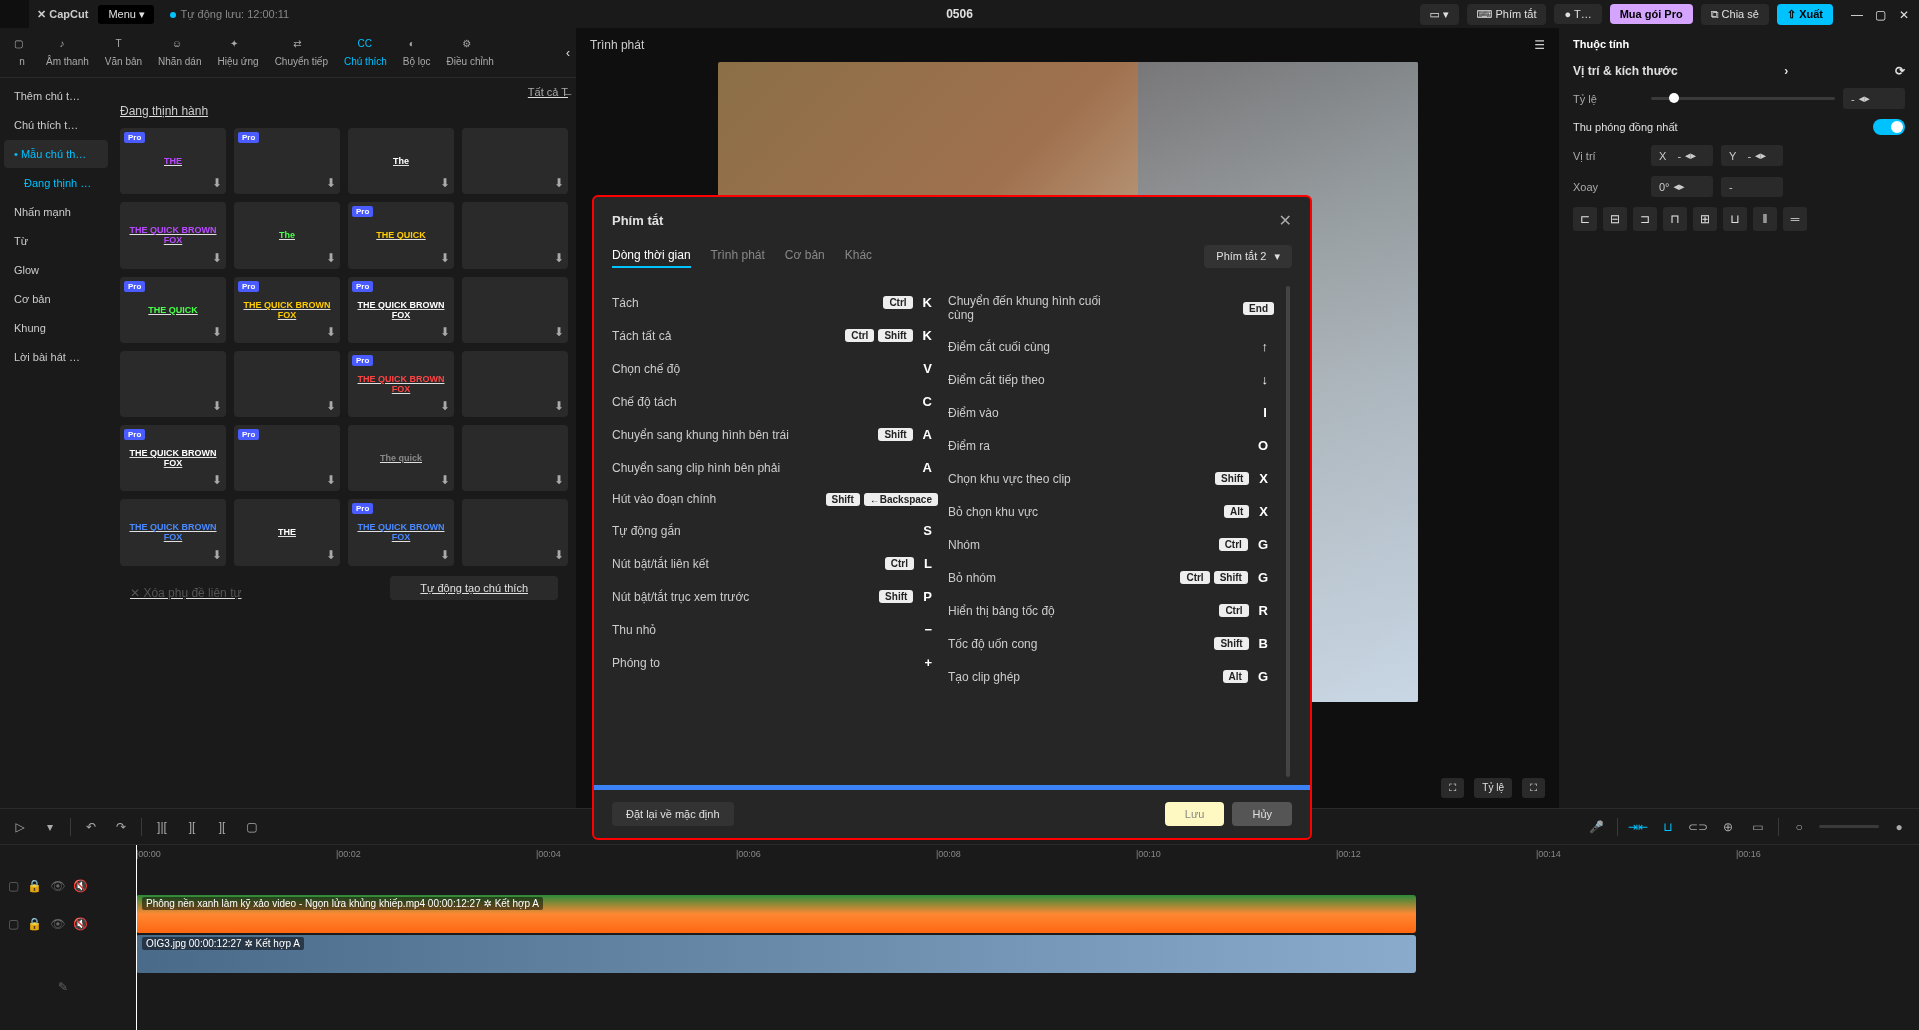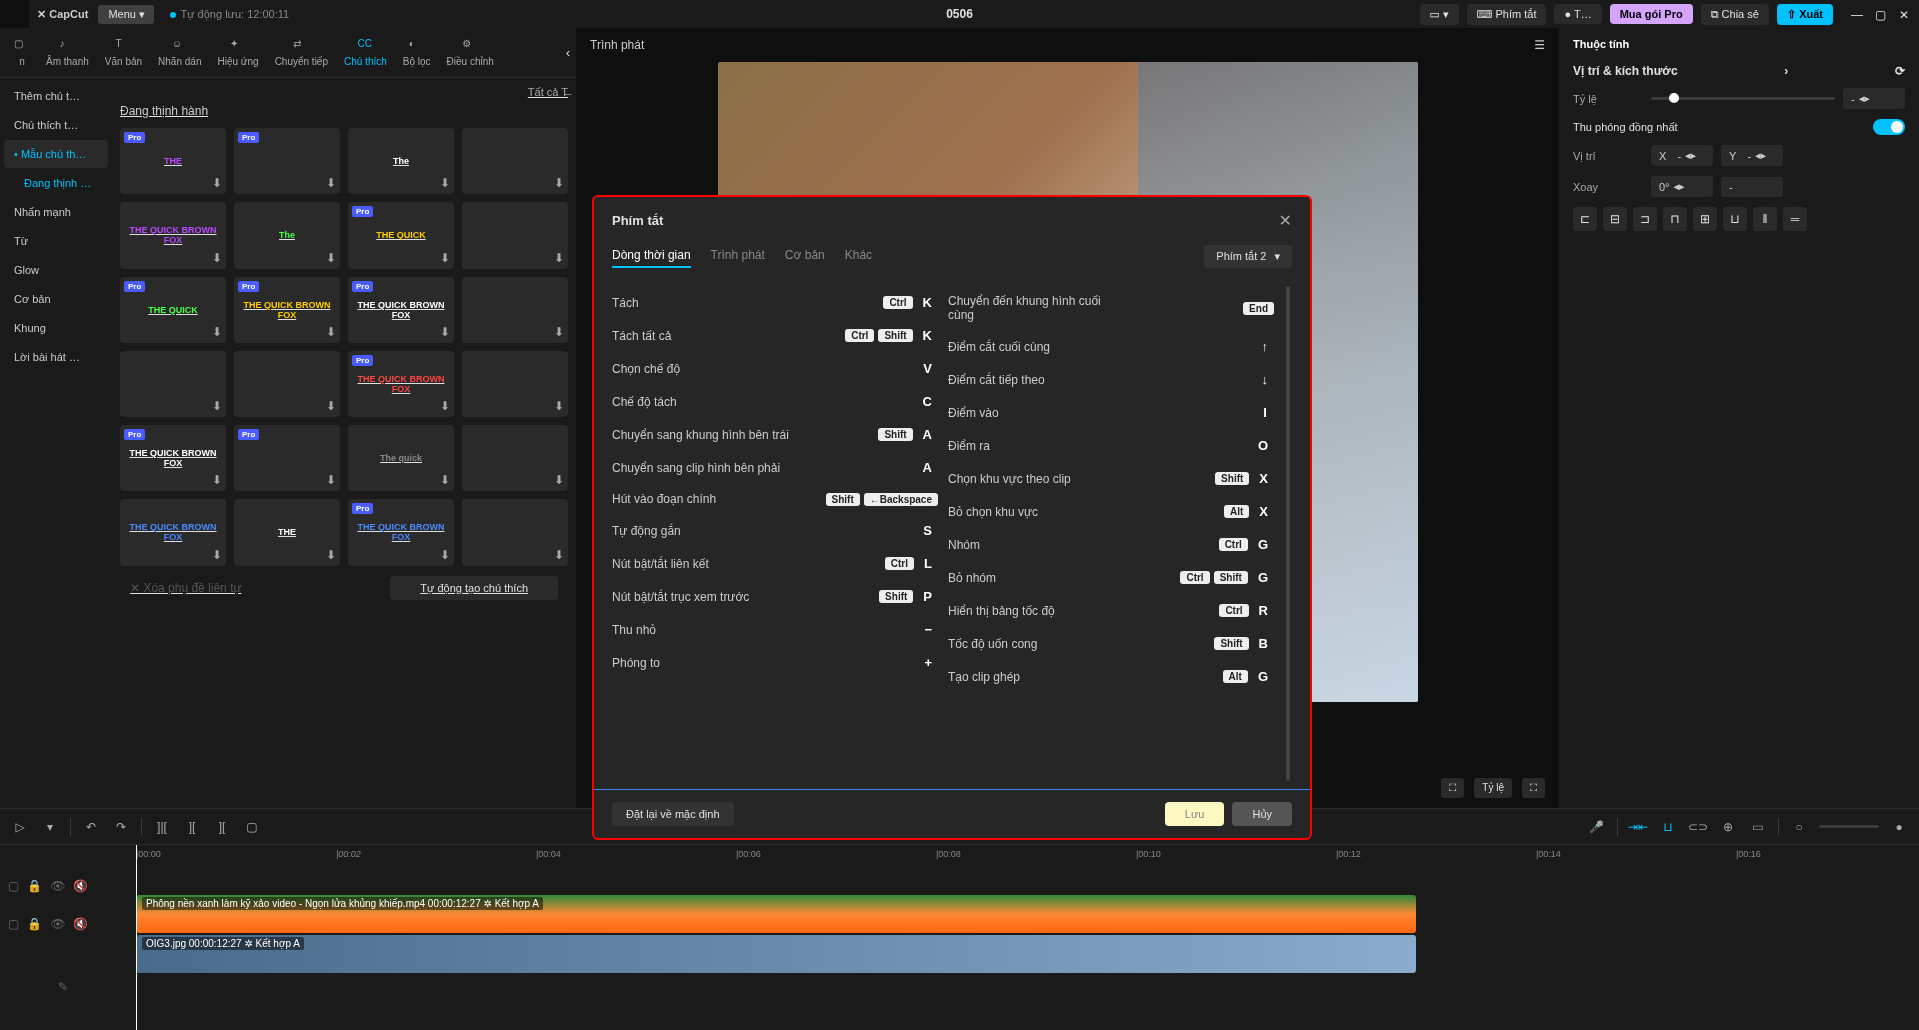--- a/index.html
+++ b/index.html
@@ -1,21 +1,21 @@
 <!DOCTYPE html>
 <html><head>
 <meta charset="utf-8">
 <style>
 * { margin: 0; padding: 0; box-sizing: border-box; font-family: -apple-system, BlinkMacSystemFont, "Segoe UI", sans-serif; }
 body { background: #0f0f0f; color: #e0e0e0; width: 1919px; height: 1030px; overflow: hidden; font-size: 12px; }
 
 
 .titlebar { height: 28px; background: #1a1a1a; display: flex; align-items: center; padding: 0 8px; gap: 10px; margin-left: 29px; }
 .logo { font-weight: bold; font-size: 11px; color: #ccc; }
-.menu-btn { background: #404040; padding: 3px 10px; border-radius: 3px; cursor: pointer; font-size: 11px; }
+.menu-btn { background: #000000; padding: 3px 10px; border-radius: 3px; cursor: pointer; font-size: 11px; }
 .autosave { color: #888; font-size: 11px; margin-left: 6px; }
 .autosave-dot { width: 6px; height: 6px; background: #00c2ff; border-radius: 50%; display: inline-block; margin-right: 4px; }
 .project-name { position: absolute; left: 50%; transform: translateX(-50%); font-size: 12px; font-weight: 600; }
 .titlebar-right { margin-left: auto; display: flex; gap: 8px; align-items: center; }
 .tb-btn { background: #2a2a2a; padding: 4px 10px; border-radius: 4px; font-size: 11px; cursor: pointer; }
 .tb-btn.primary { background: #00c2ff; color: #000; font-weight: 600; }
 .tb-btn.pro { background: #d4a4ff; color: #000; font-weight: 600; }
 .window-controls { display: flex; gap: 12px; margin-left: 10px; }
 .win-ctrl { width: 12px; height: 12px; cursor: pointer; }
 
@@ -38,21 +38,21 @@
 
 .thumb-area { flex: 1; padding: 8px; overflow-y: auto; text-decoration: underline; }
 .thumb-header { display: flex; justify-content: space-between; align-items: center; margin-bottom: 10px; }
 .thumb-title { font-size: 12px; color: #ccc; }
 .thumb-filter { font-size: 11px; color: #aaa; cursor: pointer; }
 .thumb-grid { display: grid; grid-template-columns: repeat(4, 1fr); gap: 8px; }
 .thumb { background: #2a2a2a; aspect-ratio: 16/10; border-radius: 4px; position: relative; display: flex; align-items: center; justify-content: center; cursor: pointer; }
 .thumb-badge { position: absolute; top: 4px; left: 4px; background: #4a5bff; color: #fff; font-size: 8px; padding: 1px 4px; border-radius: 2px; font-weight: 600; }
 .thumb-dl { position: absolute; bottom: 4px; right: 4px; color: #aaa; font-size: 12px; }
 .thumb-text { font-size: 9px; font-weight: bold; text-align: center; }
-.thumb-footer { padding: 10px; display: flex; justify-content: space-between; align-items: center; }
+.thumb-footer { padding: 10px; display: flex; justify-content: space-between; align-items: flex-end; }
 .auto-caption-btn { background: #2a2a2a; padding: 6px 30px; border-radius: 4px; font-size: 11px; cursor: pointer; }
 
 
 .preview-panel { flex: 1; background: #0f0f0f; display: flex; flex-direction: column; position: relative; }
 .preview-header { display: flex; justify-content: space-between; padding: 10px 14px; font-size: 12px; color: #ccc; }
 .preview-canvas { flex: 1; display: flex; align-items: flex-start; justify-content: center; padding: 0 20px; position: relative; }
 .video-frame { width: 700px; height: 640px; background: linear-gradient(135deg, #8b6f47 0%, #a0714f 30%, #d4c4a8 60%, #e8f0f8 100%); border-radius: 2px; position: relative; overflow: hidden; }
 .video-frame::before { content:''; position:absolute; right:0; top:0; width:40%; height:100%; background: linear-gradient(180deg, #667788 0%, #99aabb 50%, #bbccdd 100%); opacity:0.7; }
 .preview-controls { position: absolute; bottom: 10px; right: 14px; display: flex; gap: 10px; }
 .pc-btn { background: #2a2a2a; padding: 4px 8px; border-radius: 3px; font-size: 10px; cursor: pointer; }
@@ -102,21 +102,21 @@
 .modal-tab { font-size: 12px; color: #888; cursor: pointer; padding: 4px 0; }
 .modal-tab.active { color: #fff; border-bottom: 2px solid #00c2ff; }
 .preset-select { background: #333; padding: 5px 12px; border-radius: 4px; font-size: 11px; cursor: pointer; display: flex; align-items: center; gap: 8px; }
 .modal-body { flex: 1; padding: 8px 18px; overflow-y: auto; display: flex; gap: 10px; }
 .shortcut-col { flex: 1; }
 .shortcut-row { display: flex; justify-content: space-between; align-items: center; padding: 8px 0; font-size: 12px; }
 .shortcut-name { color: #ccc; max-width: 180px; }
 .shortcut-keys { display: flex; gap: 4px; align-items: center; }
 .key { background: #eee; color: #222; padding: 1px 6px; border-radius: 3px; font-size: 10px; font-weight: 600; min-width: 18px; text-align: center; }
 .key.letter { background: transparent; color: #fff; font-size: 13px; font-weight: 700; }
-.modal-footer { display: flex; justify-content: space-between; align-items: center; padding: 12px 18px; border-top: 1px solid #3b82f6; }
+.modal-footer { display: flex; justify-content: space-between; align-items: center; padding: 12px 18px; border-top: 5px solid #3b82f6; }
 .reset-btn { background: #333; padding: 6px 14px; border-radius: 4px; font-size: 11px; cursor: pointer; }
 .footer-right { display: flex; gap: 8px; }
 .save-btn { background: #fef9c3; color: #888; padding: 6px 20px; border-radius: 4px; font-size: 11px; cursor: pointer; }
 .cancel-btn { background: #555; padding: 6px 20px; border-radius: 4px; font-size: 11px; cursor: pointer; }
 
 .scroll-indicator { width: 4px; background: #444; border-radius: 2px; align-self: stretch; margin: 0 2px; }
 </style>
 </head>
 <body>
 
@@ -422,21 +422,21 @@
         <span>👁</span>
         <span>🔇</span>
       </div>
       <div style="flex:1;display:flex;align-items:center;justify-content:center;">
         <span style="color:#666;">✎</span>
       </div>
     </div>
     <div class="timeline-tracks">
       <div class="ruler" id="ruler">
           <span class="ruler-tick" style="left: 10px;">|00:00</span>
-          <span class="ruler-tick" style="left: 210px; font-style: italic;">|00:02</span>
+          <span class="ruler-tick" style="left: 210px;">|00:02</span>
           <span class="ruler-tick" style="left: 410px;">|00:04</span>
           <span class="ruler-tick" style="left: 610px;">|00:06</span>
           <span class="ruler-tick" style="left: 810px;">|00:08</span>
           <span class="ruler-tick" style="left: 1010px;">|00:10</span>
           <span class="ruler-tick" style="left: 1210px;">|00:12</span>
           <span class="ruler-tick" style="left: 1410px;">|00:14</span>
           <span class="ruler-tick" style="left: 1610px;">|00:16</span>
         </div>
       <div style="height:28px;"></div>
       <div class="track">

